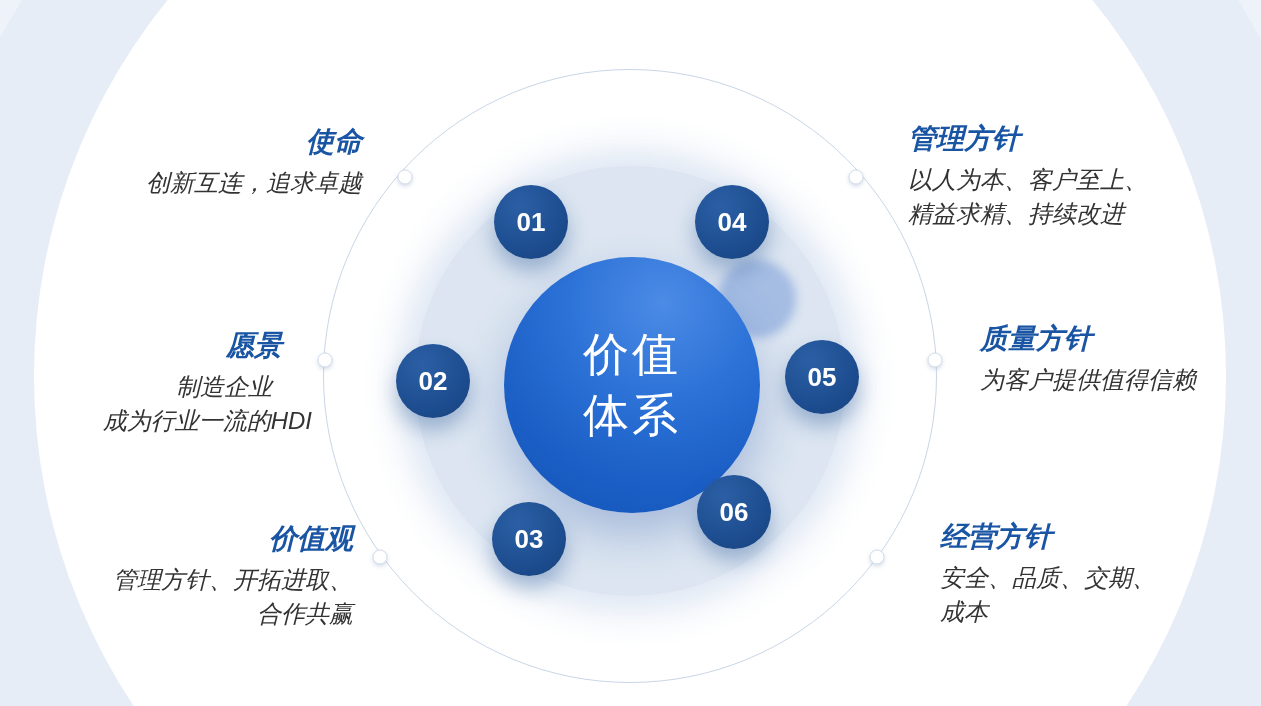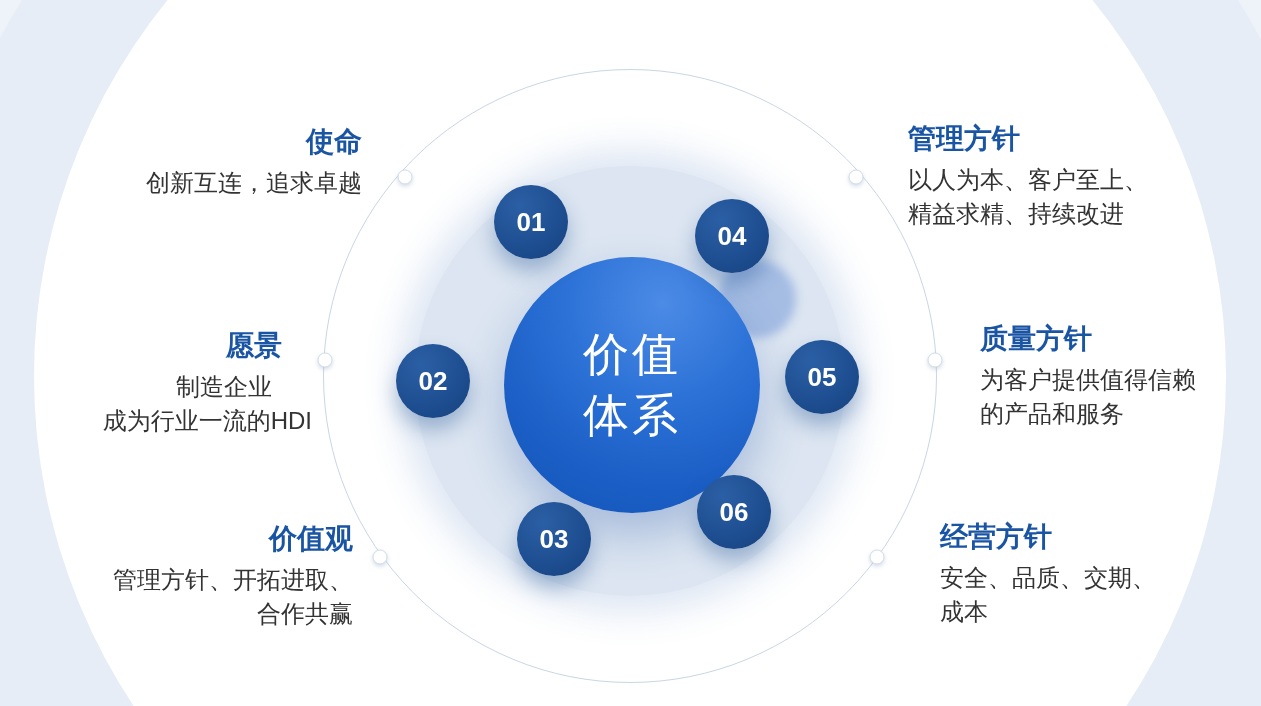--- a/index.html
+++ b/index.html
@@ -59,21 +59,21 @@
   .dot {
     position: absolute;
     width: 13px; height: 13px;
     border-radius: 50%;
     transform: translate(-50%, -50%);
     background: #ffffff;
     border: 1px solid #d2dce9;
     box-shadow: 0 2px 4px rgba(150, 170, 200, 0.4);
   }
   
-  .section { position: absolute; }
+  .section { position: absolute; font-style: italic; }
   .section .title {
     font-size: 28px;
     font-weight: bold;
     color: #1a55a4;
     line-height: 36px;
     margin-bottom: 6px;
   }
   .section .line {
     font-size: 24px;
     color: #333333;
@@ -106,30 +106,30 @@
   <div class="circle center-circle">
     <div class="center-text">
       <div>价值</div>
       <div>体系</div>
     </div>
   </div>
 
   <div class="node" style="left:531px; top:222px;justify-content:center;">
     <span>01</span>
   </div>
-  <div class="node" style="left:732px; top:236px;">
+  <div class="node" style="left:732px; top:222px;">
     <span>04</span>
   </div>
   <div class="node" style="left:433px; top:381px;">
     <span>02</span>
   </div>
   <div class="node" style="left:822px; top:377px;">
     <span>05</span>
   </div>
-  <div class="node" style="left:554px; top:539px;text-align:center;">
+  <div class="node" style="left:529px; top:539px;text-align:center;">
     <span>03</span>
   </div>
   <div class="node" style="left:734px; top:512px;">
     <span>06</span>
   </div>
 
   <div class="section align-right section-mission" style="right:899px; top:124px;">
     <div class="title">使命</div>
     <div class="line line-1">创新互连，追求卓越</div>
   </div>
@@ -148,21 +148,20 @@
 
   <div class="section align-left section-management" style="left:908px; top:121px;">
     <div class="title">管理方针</div>
     <div class="line line-1">以人为本、客户至上、</div>
     <div class="line line-2">精益求精、持续改进</div>
   </div>
 
   <div class="section align-left section-quality" style="left:980px; top:321px;">
     <div class="title">质量方针</div>
     <div class="line line-1">为客户提供值得信赖</div>
-    <div class="line line-2">的产品和服务</div>
   </div>
 
   <div class="section align-left section-operation" style="left:940px; top:519px;">
     <div class="title">经营方针</div>
     <div class="line line-1">安全、品质、交期、</div>
     <div class="line line-2">成本</div>
   </div>
 
 </div>
 

